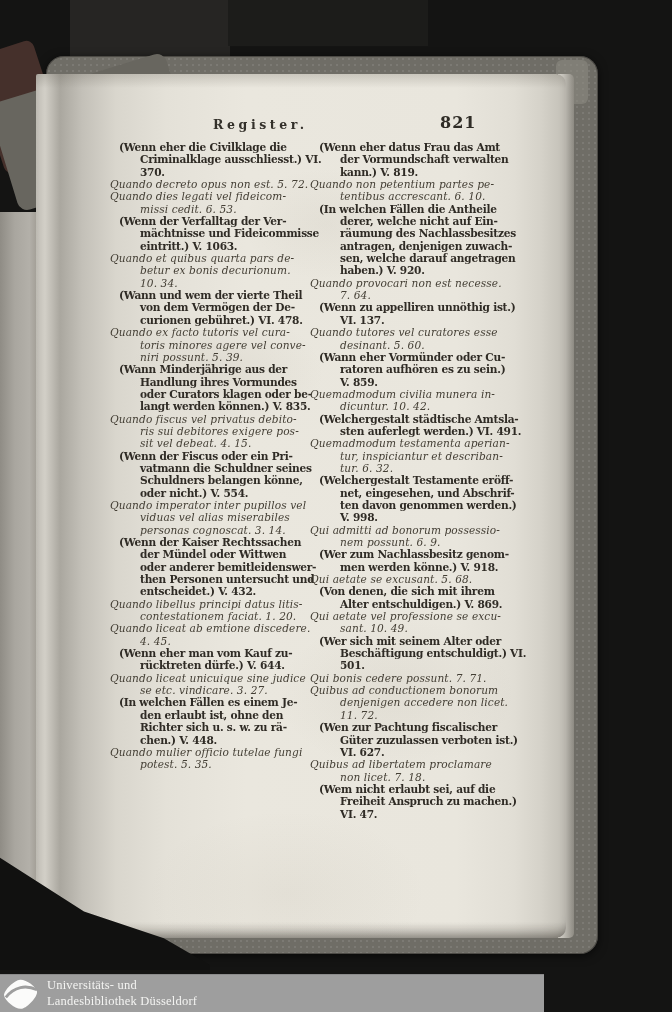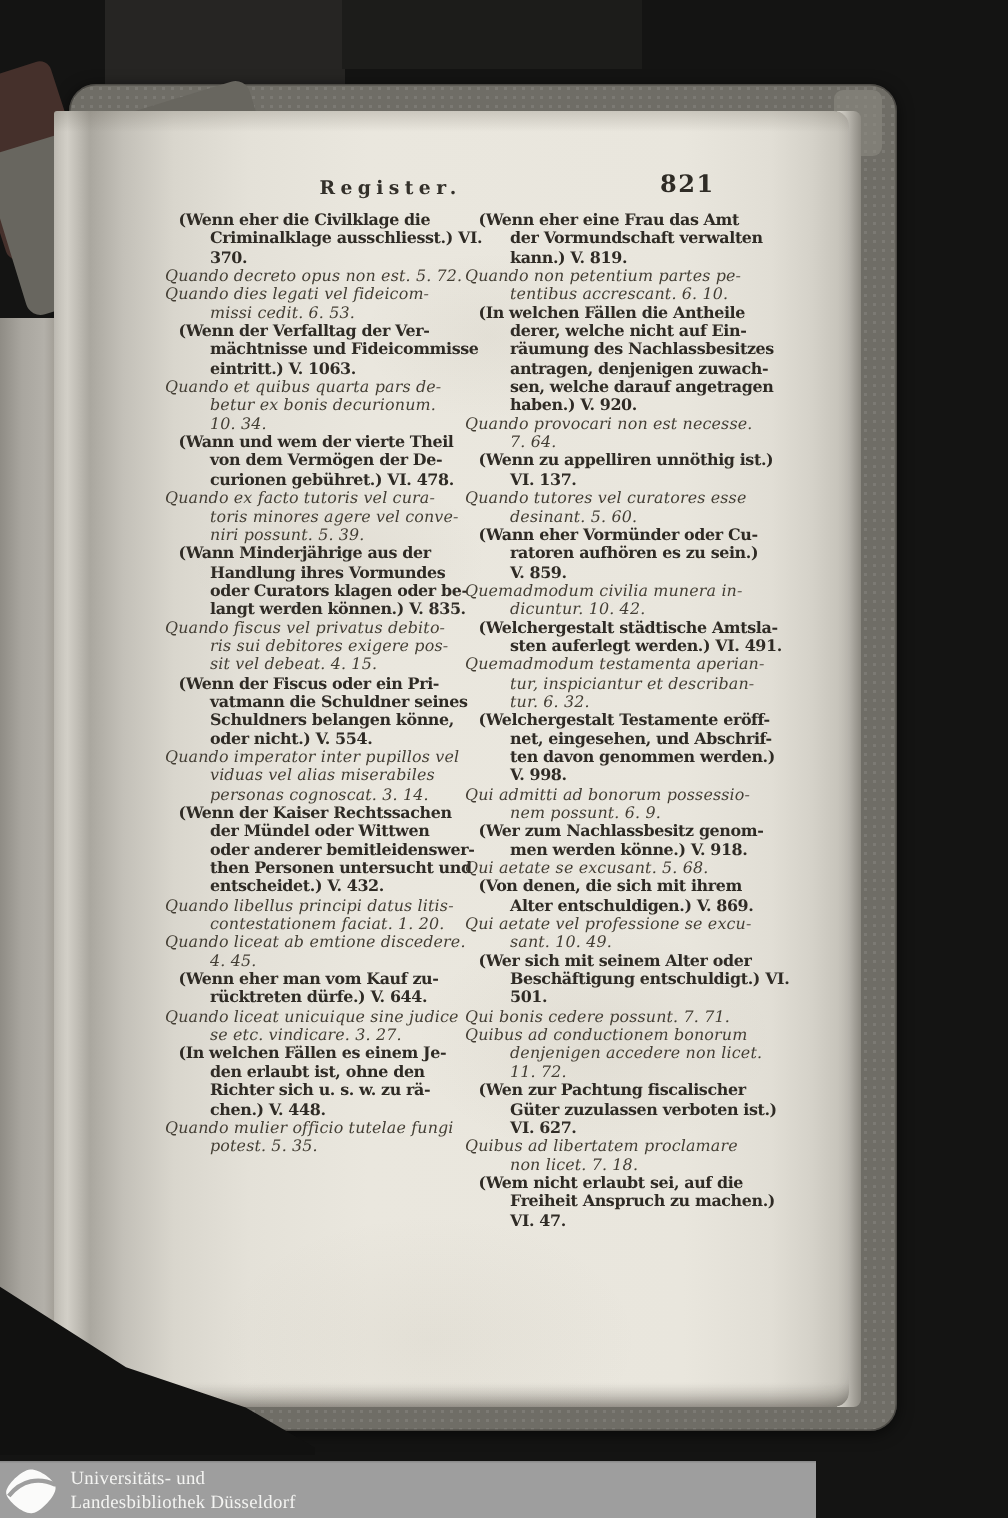--- a/index.html
+++ b/index.html
@@ -192,21 +192,21 @@
           <div class="line">Richter sich u. s. w. zu rä-</div>
           <div class="line">chen.) V. 448.</div>
         </div>
         <div class="entry latin">
           <div class="line first">Quando mulier officio tutelae fungi</div>
           <div class="line">potest. 5. 35.</div>
         </div>
       </div>
     <div class="col">
         <div class="entry german">
-          <div class="line first">(Wenn eher eine Frau das Amt</div>
+          <div class="line first">(Wenn eher datus Frau das Amt</div>
           <div class="line">der Vormundschaft verwalten</div>
           <div class="line">kann.) V. 819.</div>
         </div>
         <div class="entry latin">
           <div class="line first">Quando non petentium partes pe-</div>
           <div class="line">tentibus accrescant. 6. 10.</div>
         </div>
         <div class="entry german">
           <div class="line first">(In welchen Fällen die Antheile</div>
           <div class="line">derer, welche nicht auf Ein-</div>

